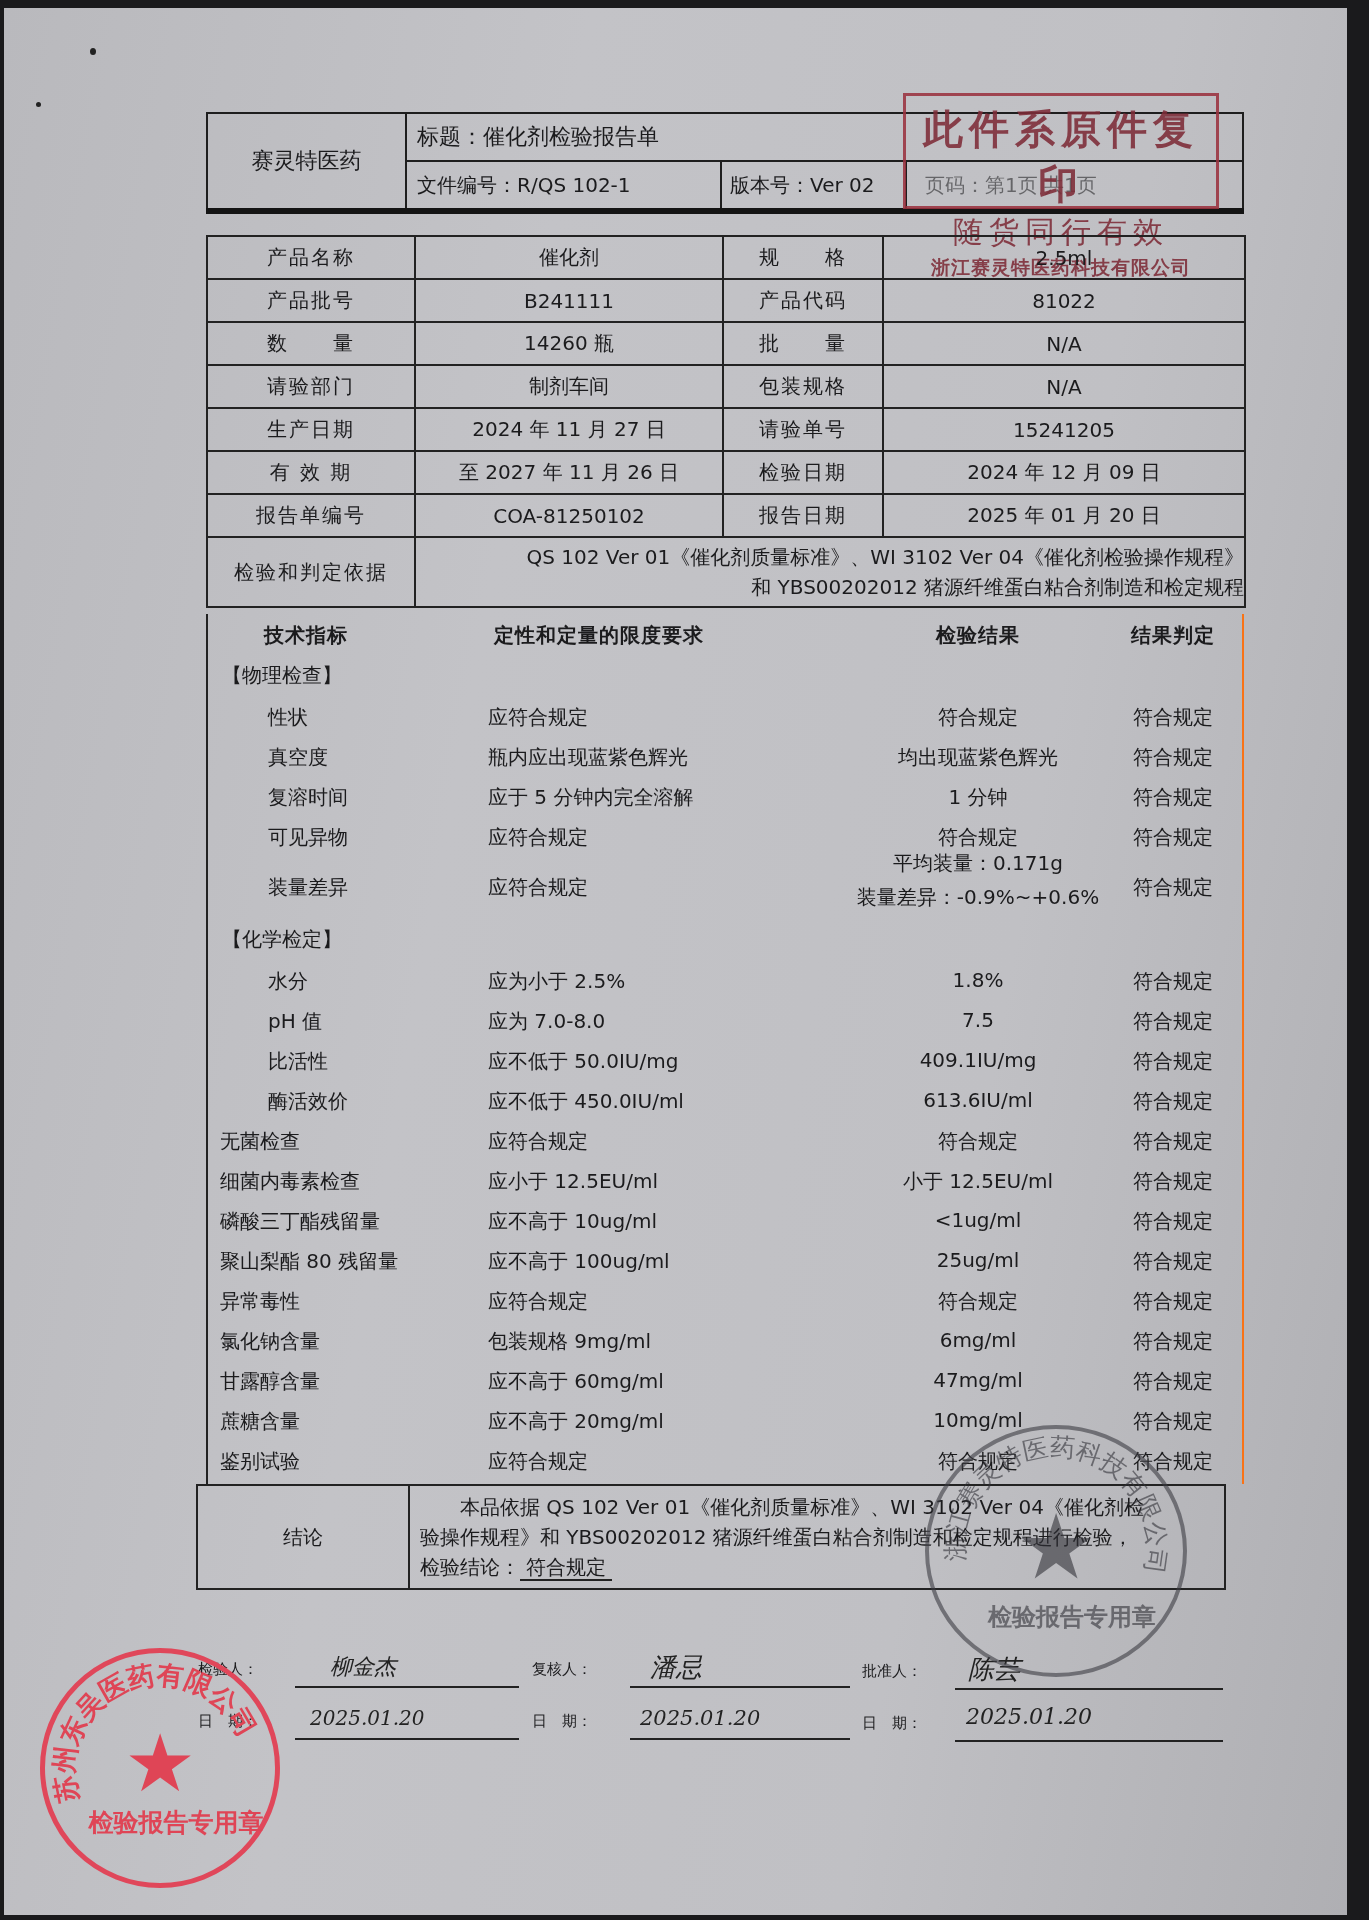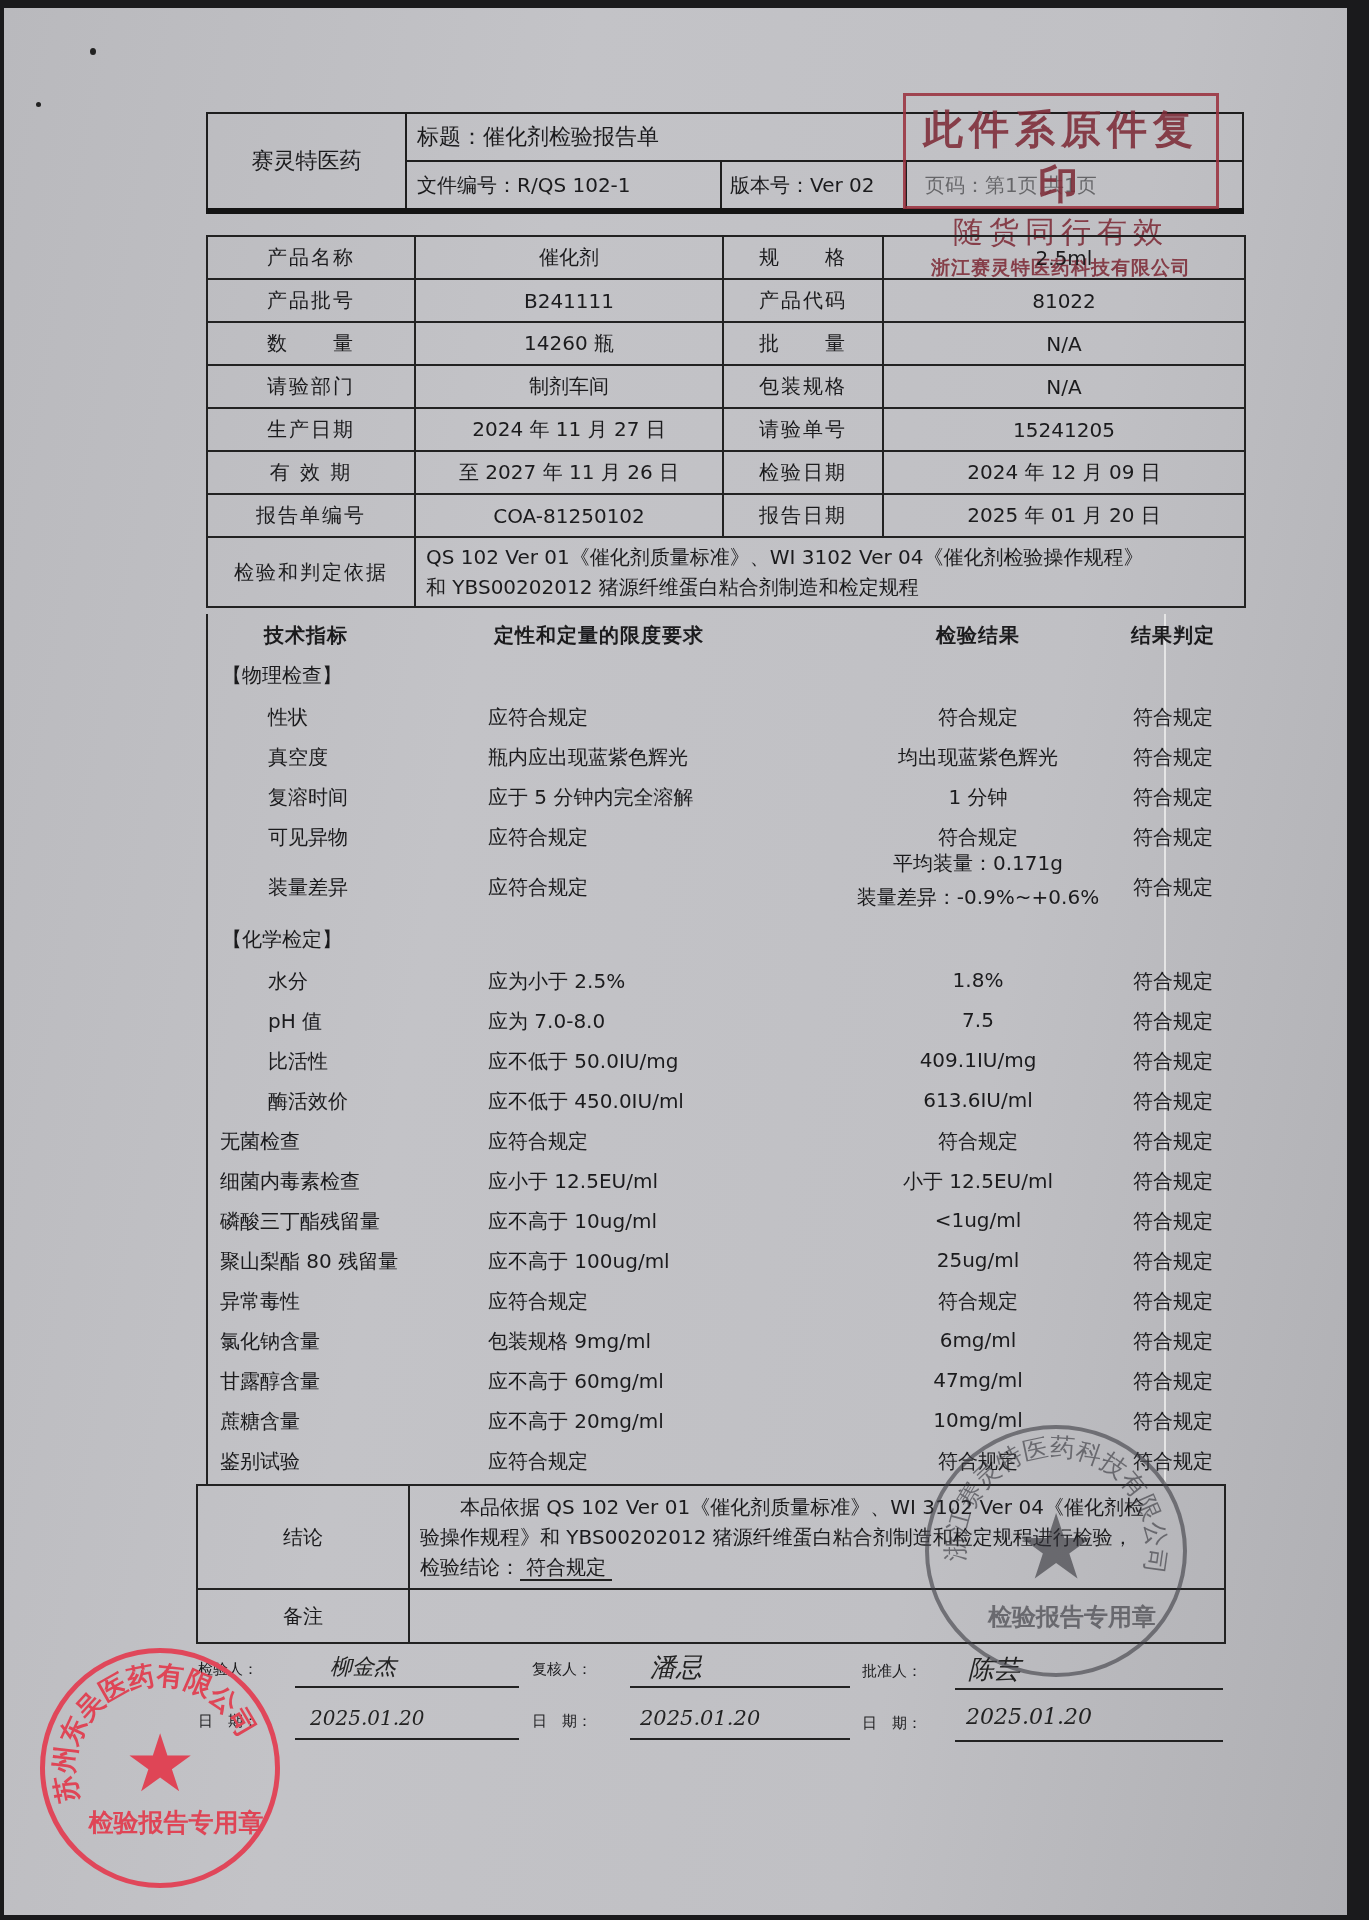--- a/index.html
+++ b/index.html
@@ -28,25 +28,25 @@
   .hdr-docno { position: absolute; left: 0; width: 315px; height: 46px; padding-left: 10px; border-right: 2px solid #1e1e1e; box-sizing: border-box; }
   .hdr-ver { position: absolute; left: 315px; width: 185px; height: 46px; padding-left: 8px; border-right: 2px solid #1e1e1e; box-sizing: border-box; }
   .hdr-page { position: absolute; left: 500px; right: 0; height: 46px; padding-left: 18px; box-sizing: border-box; }
   .hdr-rule { position: absolute; left: 206px; top: 208px; width: 1038px; height: 6px; background: #141414; }
 
   
   .tbl { position: absolute; left: 206px; top: 235px; width: 1038px; border-collapse: collapse; table-layout: fixed; }
   .tbl td { border: 2px solid #222; height: 41px; padding: 0; text-align: center; font-size: 20px; vertical-align: middle; }
   .tbl td.lbl { letter-spacing: 2px; }
   .basis td { height: 68px; }
-  .basis .txt { text-align: left; padding-left: 10px; line-height: 30px; font-size: 20px; margin-left: 31px; }
-
-  
-  .tests { position: absolute; left: 206px; top: 614px; width: 960px; height: 870px;
-           border-left: 2px solid #222; border-right: 2px solid #e5e5e5; box-sizing: border-box; }
+  .basis .txt { text-align: right; padding-left: 26px; line-height: 30px; font-size: 20px; margin-left: 31px; }
+
+  
+  .tests { position: absolute; left: 206px; top: 614px; width: 1038px; height: 870px;
+           border-left: 2px solid #222; border-right: 2px solid #f97316; box-sizing: border-box; }
   .trow { position: absolute; left: 0; width: 100%; font-size: 20px; }
   .trow span { position: absolute; white-space: nowrap; }
   .c-name { left: 60px; }
   .c-name.flush { left: 12px; }
   .c-limit { left: 280px; }
   .c-result { left: 640px; width: 260px; text-align: center; }
   .c-judge { left: 900px; width: 130px; text-align: center; }
   .c-sec { left: 14px; }
   .thead span { font-weight: bold; letter-spacing: 1px; }
 
@@ -295,24 +295,20 @@
 <table class="concl">
   <tbody>
       <tr>
     <td class="lbl" style="height:100px">结论</td>
     <td class="body">
       <div style="padding-left:40px">本品依据 QS 102 Ver 01《催化剂质量标准》、WI 3102 Ver 04《催化剂检</div>
       <div>验操作规程》和 YBS00202012 猪源纤维蛋白粘合剂制造和检定规程进行检验，</div>
       <div><span>检验结论：</span><span class="underline">符合规定</span></div>
     </td>
   </tr>
-  <tr>
-    <td class="lbl" style="height:50px">备注</td>
-    <td class="body"></td>
-  </tr>
 </tbody>
   </table>
 
 <div class="sig" style="left:198px;top:1660px;">检验人：</div>
 <div class="sig line" style="left:295px;top:1660px;width:224px;border-bottom:2px solid #222;height:26px;"></div>
 <div class="hand" style="left:330px;top:1652px;">柳金杰</div>
 
 <div class="sig" style="left:532px;top:1660px;">复核人：</div>
 <div class="sig line" style="left:630px;top:1660px;width:220px;border-bottom:2px solid #222;height:26px;"></div>
 <div class="hand" style="left:650px;top:1650px;font-size:26px;">潘忌</div>

